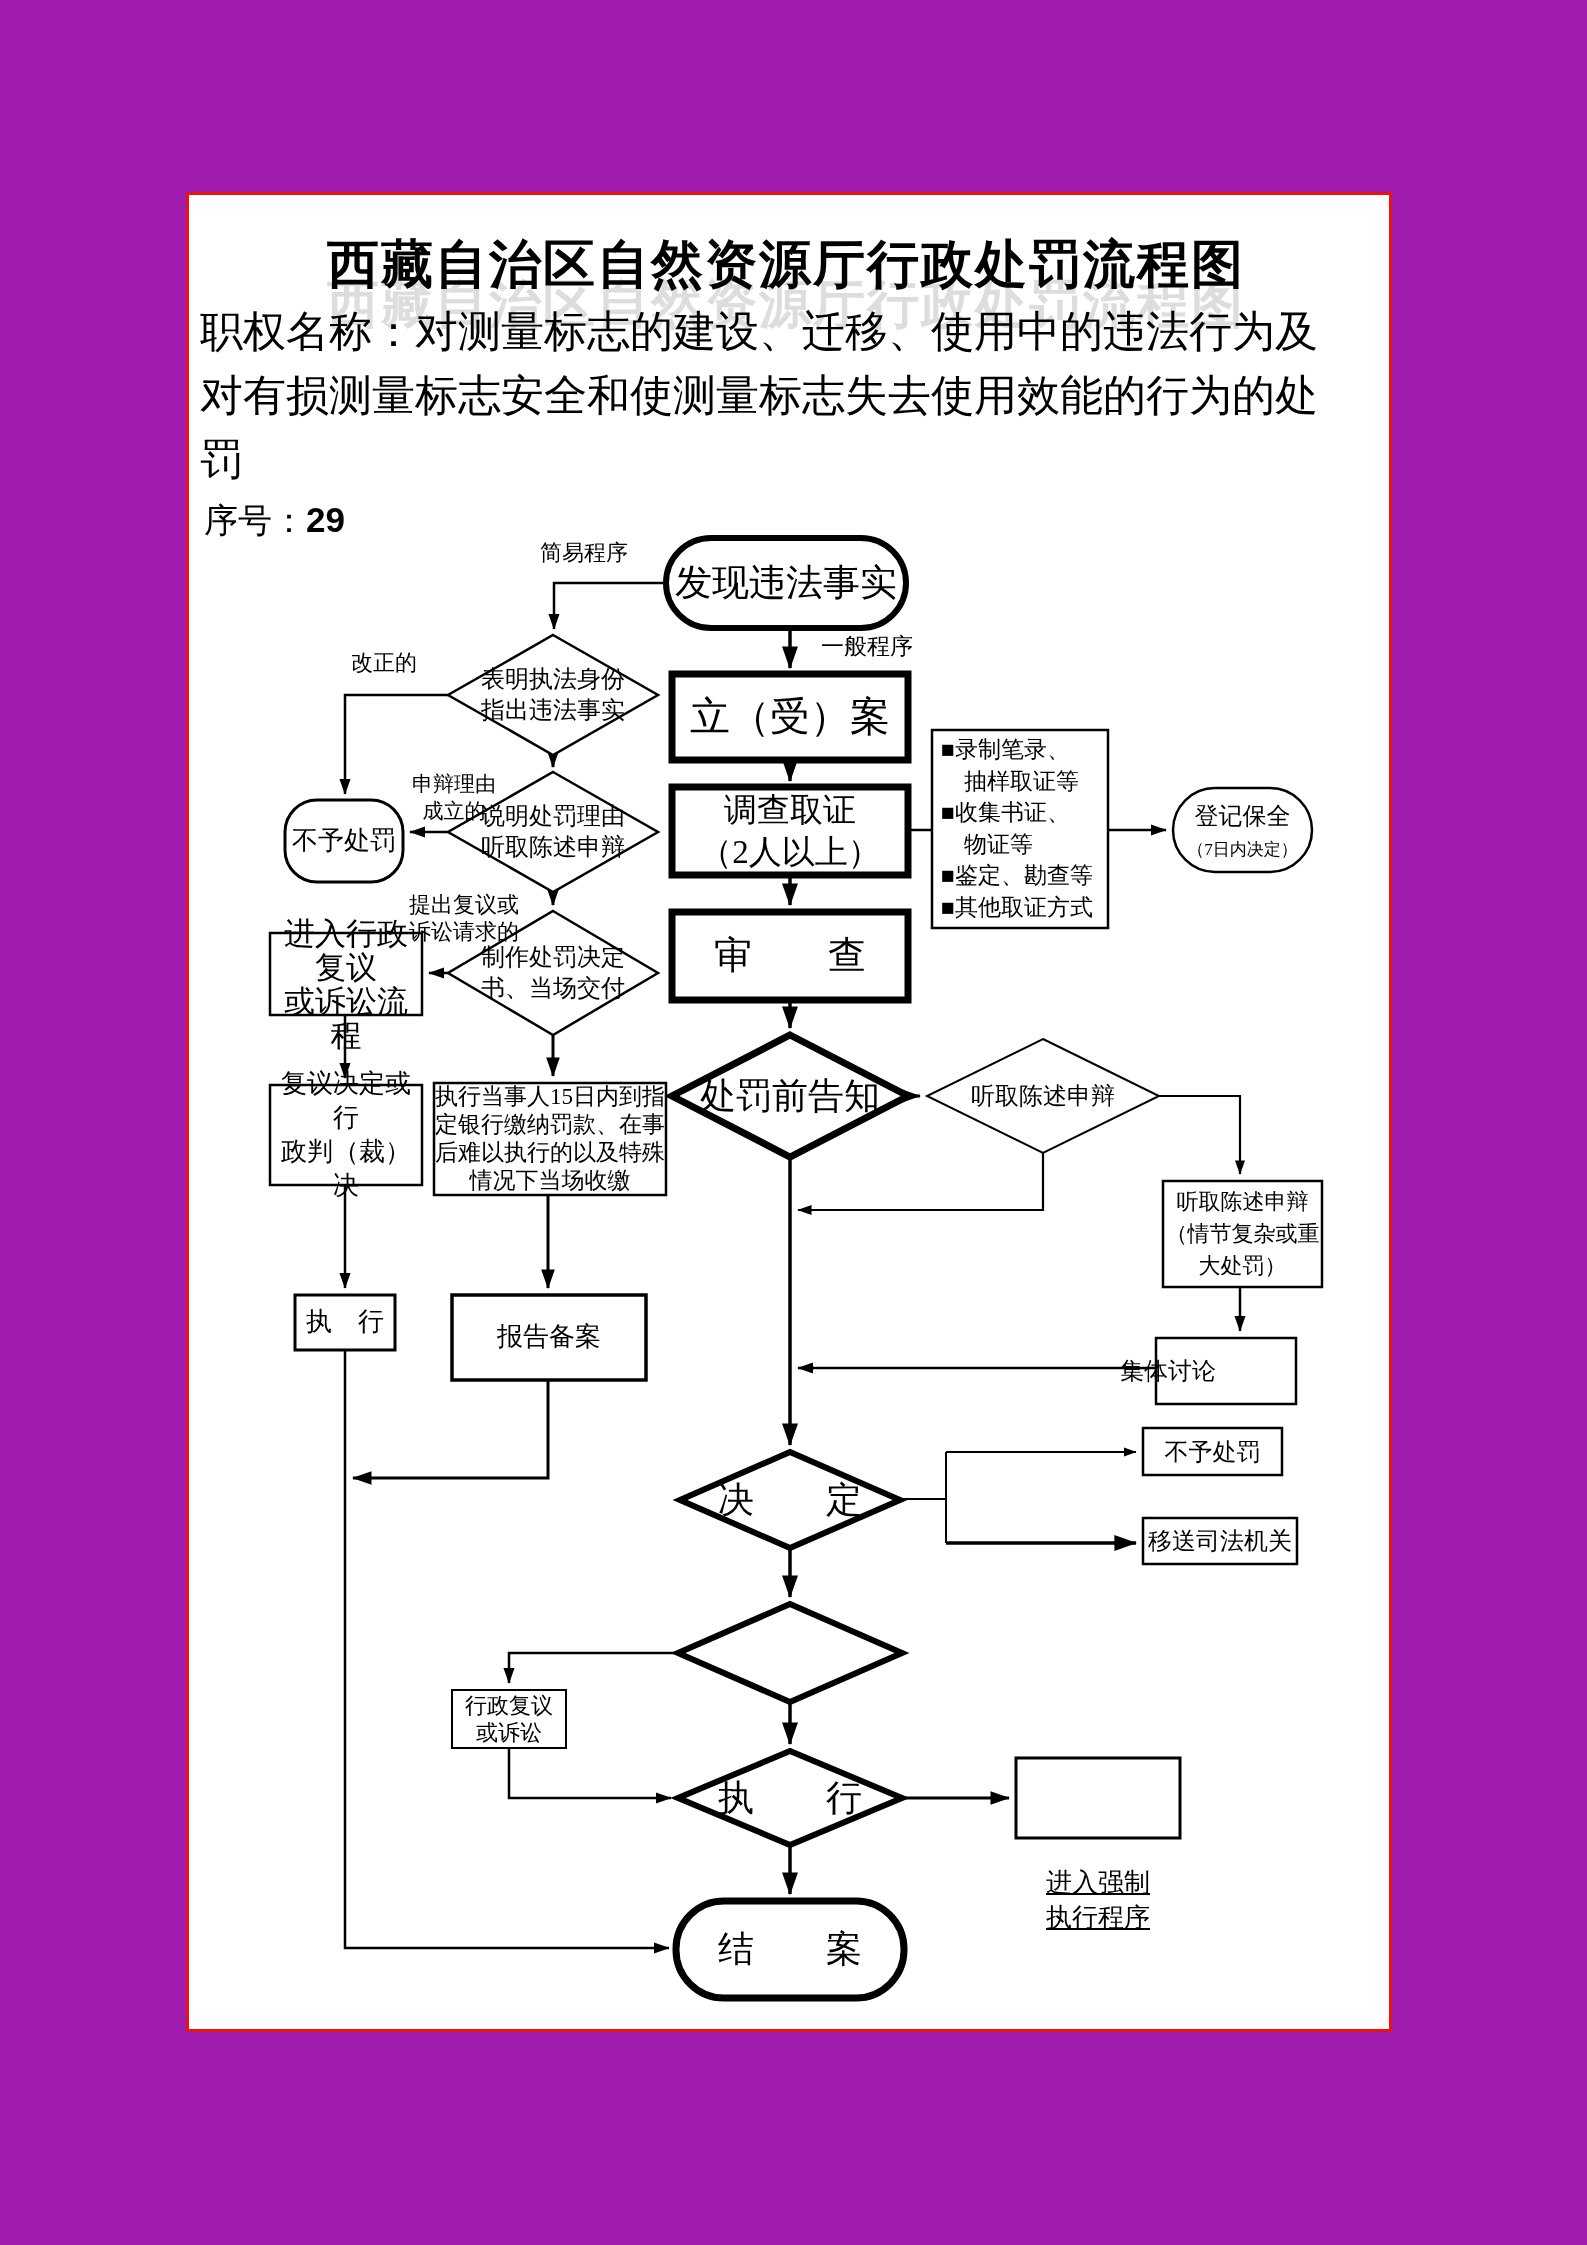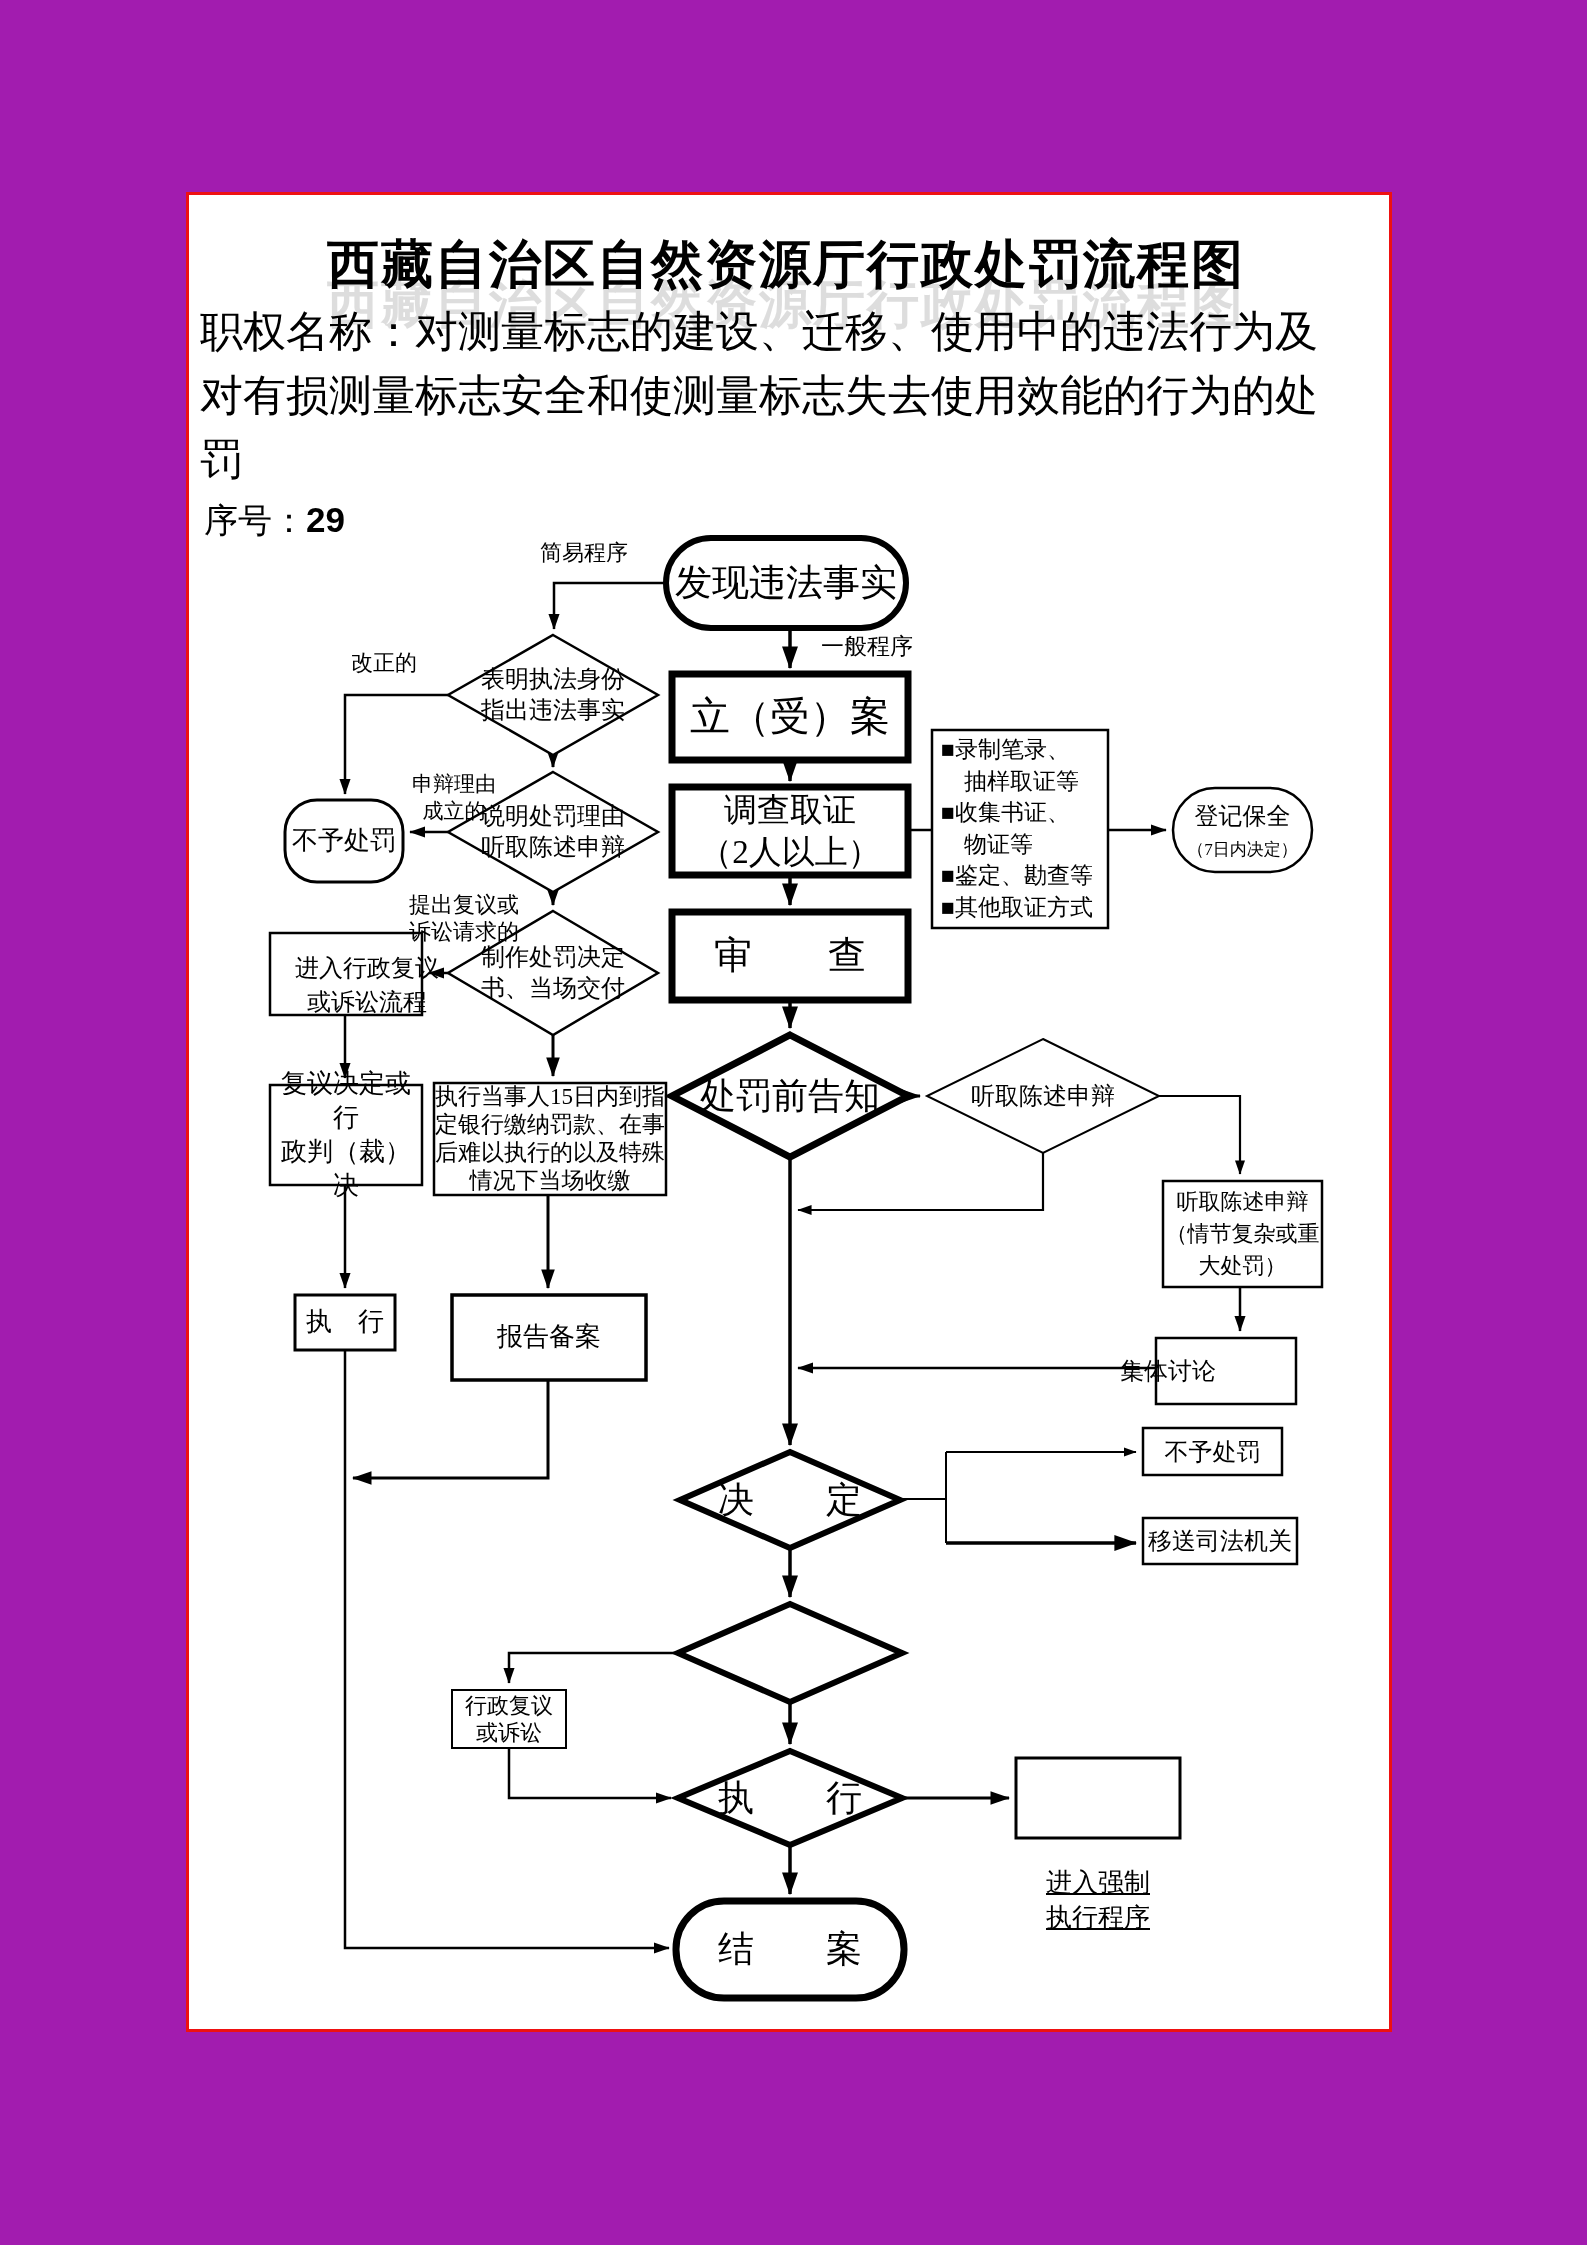--- a/index.html
+++ b/index.html
@@ -131,21 +131,21 @@
 　物证等
 ■鉴定、勘查等
 ■其他取证方式</div>
   <div class="stack" style="left:1173px;top:788px;width:139px;height:84px;gap:6px;">
     <div style="font-size:24px;">登记保全</div>
     <div style="font-size:17px;">（7日内决定）</div>
   </div>
   <div class="nl" style="left:672px;top:912px;width:236px;height:88px;font-size:38px;">审　　查</div>
   <div class="nl" style="left:404px;top:890px;width:120px;height:56px;font-size:22px;line-height:27px;">提出复议或
 诉讼请求的</div>
-  <div class="nl" style="left:270px;top:933px;width:152px;height:104px;font-size:24px;line-height:34px;margin-left:21px;">进入行政复议
+  <div class="nl" style="left:270px;top:933px;width:152px;height:104px;font-size:31px;line-height:34px;">进入行政复议
 或诉讼流程</div>
   <div class="nl" style="left:448px;top:923px;width:210px;height:100px;font-size:24px;line-height:31px;text-align:right;">制作处罚决定
 书、当场交付</div>
   <div class="nl" style="left:672px;top:1035px;width:236px;height:122px;font-size:36px;">处罚前告知</div>
   <div class="nl" style="left:927px;top:1039px;width:232px;height:114px;font-size:24px;">听取陈述申辩</div>
   <div class="nl" style="left:1163px;top:1181px;width:159px;height:106px;font-size:22px;line-height:32px;">听取陈述申辩
 （情节复杂或重
 大处罚）</div>
   <div class="nl" style="left:270px;top:1085px;width:152px;height:100px;font-size:26px;line-height:34px;">复议决定或行
 政判（裁）决</div>

